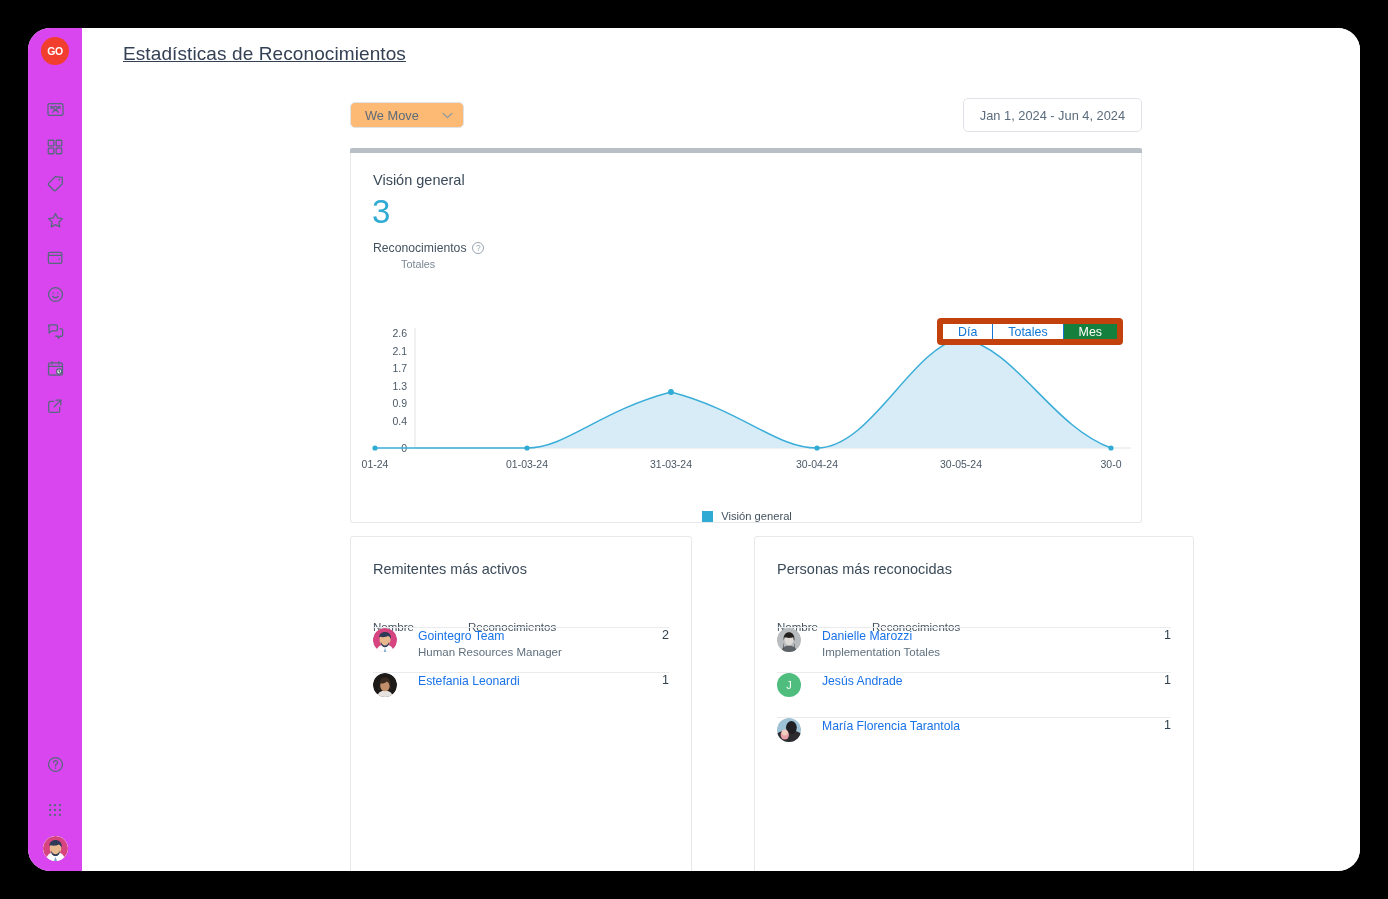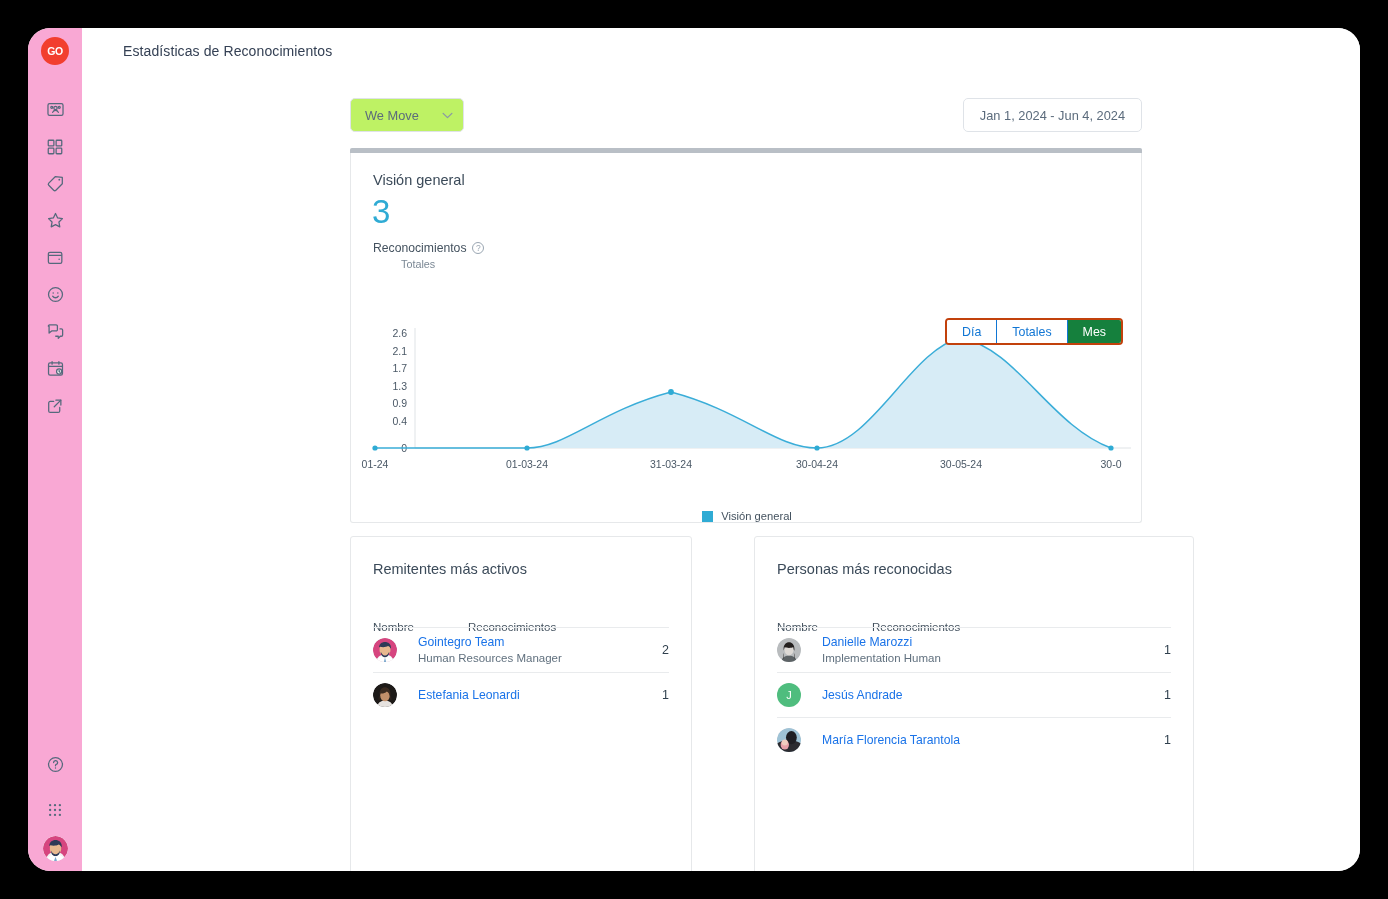--- a/index.html
+++ b/index.html
@@ -18,21 +18,21 @@
     background: #ffffff;
     border-radius: 22px;
     overflow: hidden;
     display: flex;
   }
 
   
   #sidebar {
     width: 54px;
     height: 100%;
-    background: #f9a8d4;
+    background: #d946ef;
     display: flex;
     flex-direction: column;
     align-items: center;
     flex: 0 0 54px;
     position: relative;
   }
   .logo {
     width: 28px; height: 28px;
     border-radius: 50%;
     background: #f23e2e;
@@ -63,41 +63,42 @@
   #main {
     flex: 1 1 auto;
     height: 100%;
     background: #ffffff;
     position: relative;
     overflow: hidden;
   }
   #page-title {
     position: absolute;
     left: 41px; top: 15px;
-    font-size: 14px;
+    font-size: 19px;
     color: #344054;
     font-weight: 400;
     letter-spacing: 0.1px;
+    text-decoration: underline;
   }
 
   
   .controls {
     position: absolute;
     left: 268px; top: 70px;
     width: 792px;
     display: flex;
     justify-content: space-between;
     align-items: center;
   }
   .select-box {
-    height: 34px;
+    height: 26px;
     min-width: 101px;
     border: 1px solid #dfe3e8;
     border-radius: 5px;
-    background: #bef264;
+    background: #fdba74;
     display: flex; align-items: center;
     padding: 0 10px 0 14px;
     gap: 23px;
     font-size: 12.8px;
     color: #5b6b7c;
     cursor: pointer;
   }
   .chev { color: #8a98a6; font-size: 11px; line-height: 1; }
   .date-box {
     height: 34px;
@@ -157,21 +158,21 @@
   .metric-sub {
     position: absolute; left: 22px; top: 110px;
     font-size: 10.8px; color: #7b8895; margin-left: 28px;
   }
 
   
   .toggle {
     position: absolute;
     right: 18px; top: 170px;
     display: flex;
-    border: 2px solid #c2410c;
+    border: 6px solid #c2410c;
     border-radius: 4px;
     overflow: hidden;
     height: 27px;
     z-index: 5;
     background: #fff;
   }
   .toggle-btn {
     padding: 0 15px;
     display: flex; align-items: center; justify-content: center;
     font-size: 12.4px;
@@ -211,21 +212,21 @@
   .tbl-head {
     position: absolute; left: 22px; top: 68px; right: 22px;
     display: flex;
     font-size: 11.5px;
     color: #44525f;
     margin-top: 16px;
   }
   .th-name { width: 95px; }
   .tbl-body { position: absolute; left: 22px; top: 90px; right: 22px; }
   .row {
-    display: flex; align-items: center;
+    display: flex; align-items: flex-start;
     border-top: 1px solid #e9ebed;
     height: 45px;
     padding: 0;
   }
   .row .avatar {
     width: 24px; height: 24px; border-radius: 50%;
     flex: 0 0 24px; overflow: hidden; margin-right: 21px;
     background: #d8dce0;
   }
   .row .who { flex: 1 1 auto; min-width: 0; }
@@ -521,21 +522,21 @@
             <svg width="24" height="24" viewBox="0 0 40 40">
               <circle cx="20" cy="20" r="20" fill="#b9bcbe"></circle>
               <ellipse cx="20" cy="40" rx="13" ry="11" fill="#5d6366"></ellipse>
               <ellipse cx="20" cy="20" rx="7.5" ry="9" fill="#ddd9d5"></ellipse>
               <path d="M11 18c0-7 4-11 9-11s9 4 9 11v3c-1 0-1.5-4-2-6-3 2-11 2-14 0-1 2-1.5 5-2 6z" fill="#24201e"></path>
               <path d="M12 24c-1 5-1 9 0 12-2-3-2-8 0-12zM28 24c1 5 1 9 0 12 2-3 2-8 0-12z" fill="#24201e"></path>
             </svg>
           </div>
           <div class="who">
             <div class="who-name">Danielle Marozzi</div>
-            <div class="who-role">Implementation Human</div>
+            <div class="who-role">Implementation Totales</div>
           </div>
           <div class="count">1</div>
         </div>
 
         <div class="row">
           <div class="avatar" style="background:#4fbd7e;display:flex;align-items:center;justify-content:center;color:#fff;font-size:11px;">
             <span>J</span>
           </div>
           <div class="who">
             <div class="who-name">Jesús Andrade</div>

